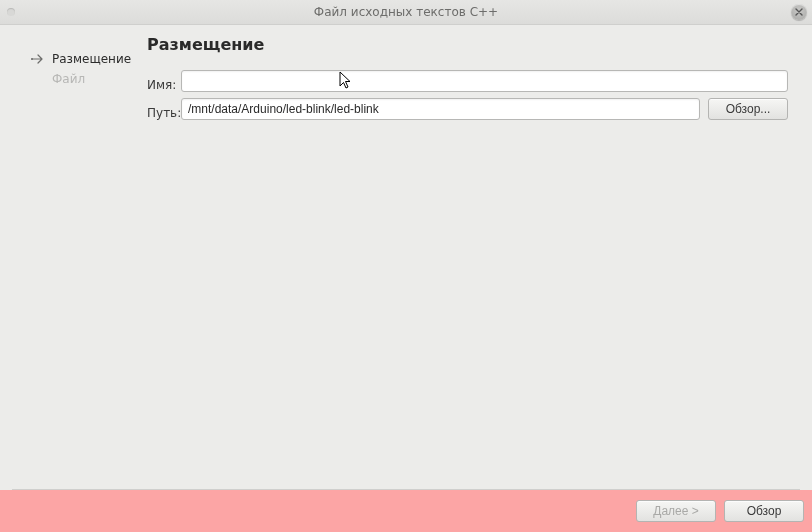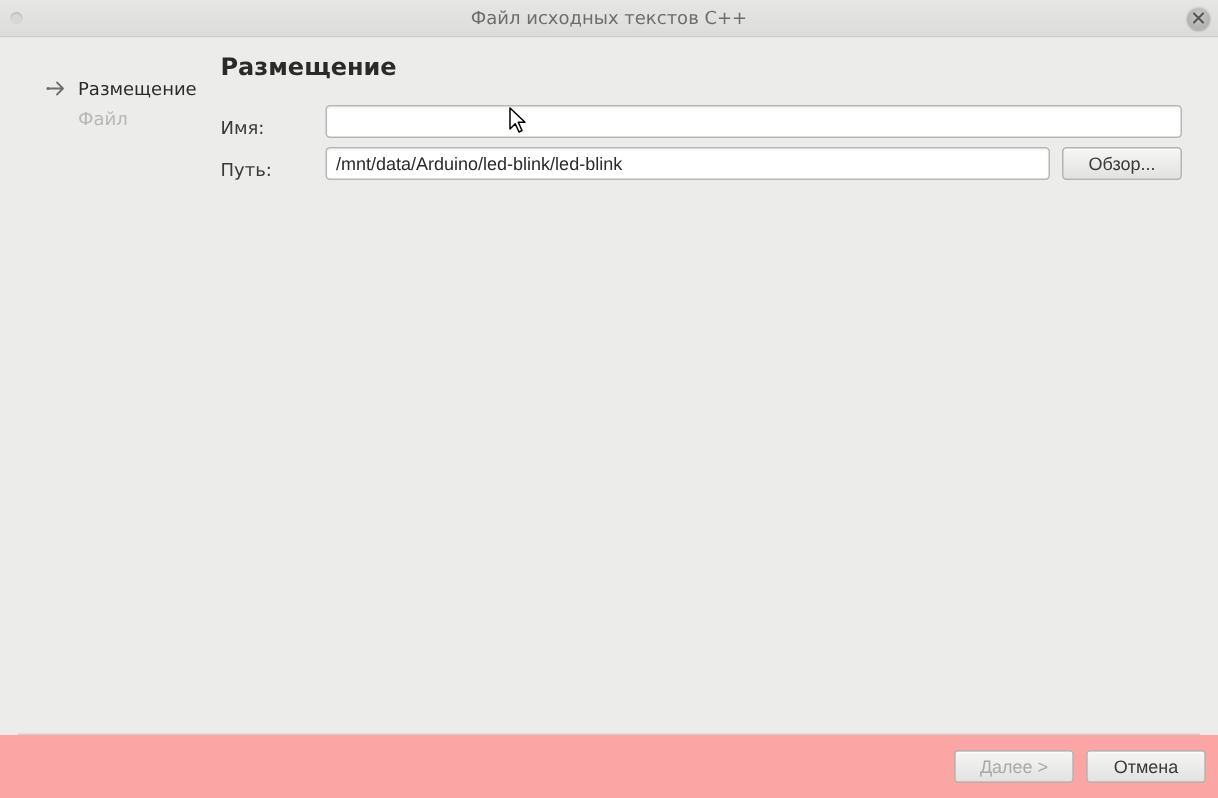--- a/index.html
+++ b/index.html
@@ -122,21 +122,20 @@
     height: 22px;
     border: 1px solid #b7b7b5;
     border-radius: 3px;
     background: #ffffff;
     box-shadow: inset 0 1px 2px rgba(0,0,0,0.06);
     padding: 0 6px;
     font-size: 12px;
     color: #2a2a2a;
     outline: none;
     box-sizing: border-box;
-    margin-left: 36px;
   }
   .path-row .text-input {
     margin-right: 8px;
   }
   .browse-btn {
     width: 80px;
     height: 22px;
     flex-shrink: 0;
   }
 
@@ -241,14 +240,14 @@
     <svg width="14" height="20" viewBox="0 0 14 20">
       <path d="M1 1 L1 15 L4.5 11.5 L7 17 L9 16 L6.5 10.5 L11 10.5 Z" fill="#ffffff" stroke="#000000" stroke-width="1" stroke-linejoin="round"></path>
     </svg>
   </div>
 
   <div class="sep-line"></div>
 </div>
 
 <div class="button-bar">
   <button class="btn disabled">Далее &gt;</button>
-  <button class="btn">Отмена</button>
+  <button class="btn">Обзор</button>
 </div>
 
 </body></html>

